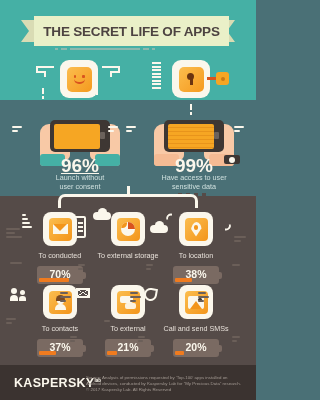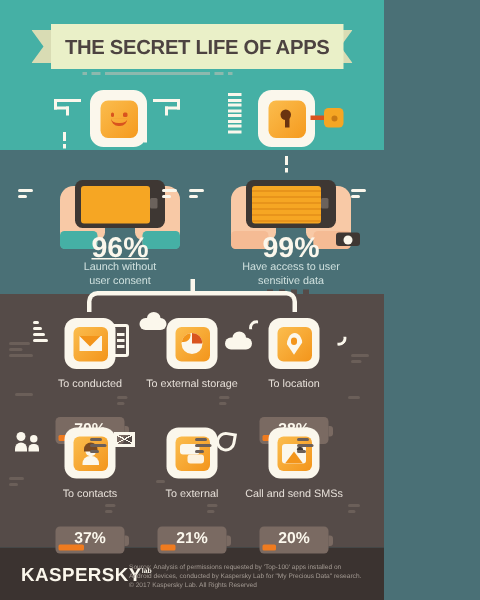--- a/index.html
+++ b/index.html
@@ -124,21 +124,21 @@
   .cell .ico-tile {
     position:relative; margin:0 auto; width:34px; height:34px; border-radius:8px;
     background:#fbf7ec; display:flex; align-items:center; justify-content:center;
   }
   .ico-sq { width:23px; height:23px; border-radius:4px; background:linear-gradient(135deg,#fbbd4e,#f3951b);
             display:flex; align-items:center; justify-content:center; position:relative; }
   .cell .clabel {
     margin-top:5px; text-align:center; color:#e6dfd8; font-size:7.2px; white-space:nowrap;
   }
   .battery {
-    position:relative; margin:18px auto 0; width:46px; height:18px;
+    position:relative; margin:6px auto 0; width:46px; height:18px;
     background:#7a6a62; border-radius:3px; display:flex; align-items:center; justify-content:center;
   }
   .battery::after {
     content:""; position:absolute; right:-3px; top:5.5px; width:3px; height:7px;
     background:#7a6a62; border-radius:0 2px 2px 0;
   }
   .battery .fill { position:absolute; left:2px; bottom:2px; height:4px; background:#ef7b1f; border-radius:1px; }
   .battery .val { position:relative; color:#fbf7ec; font-size:10.5px; font-weight:bold; z-index:2; margin-bottom:3px; }
 
   

